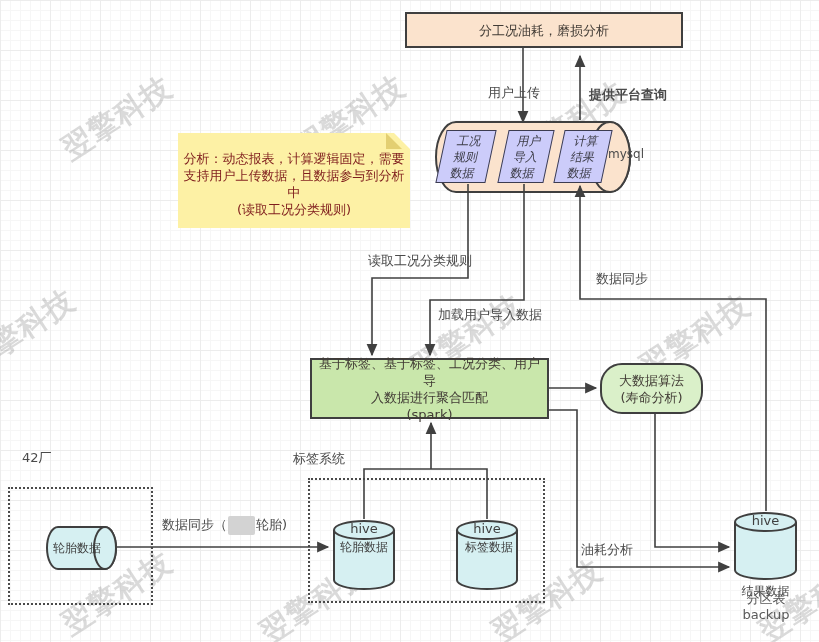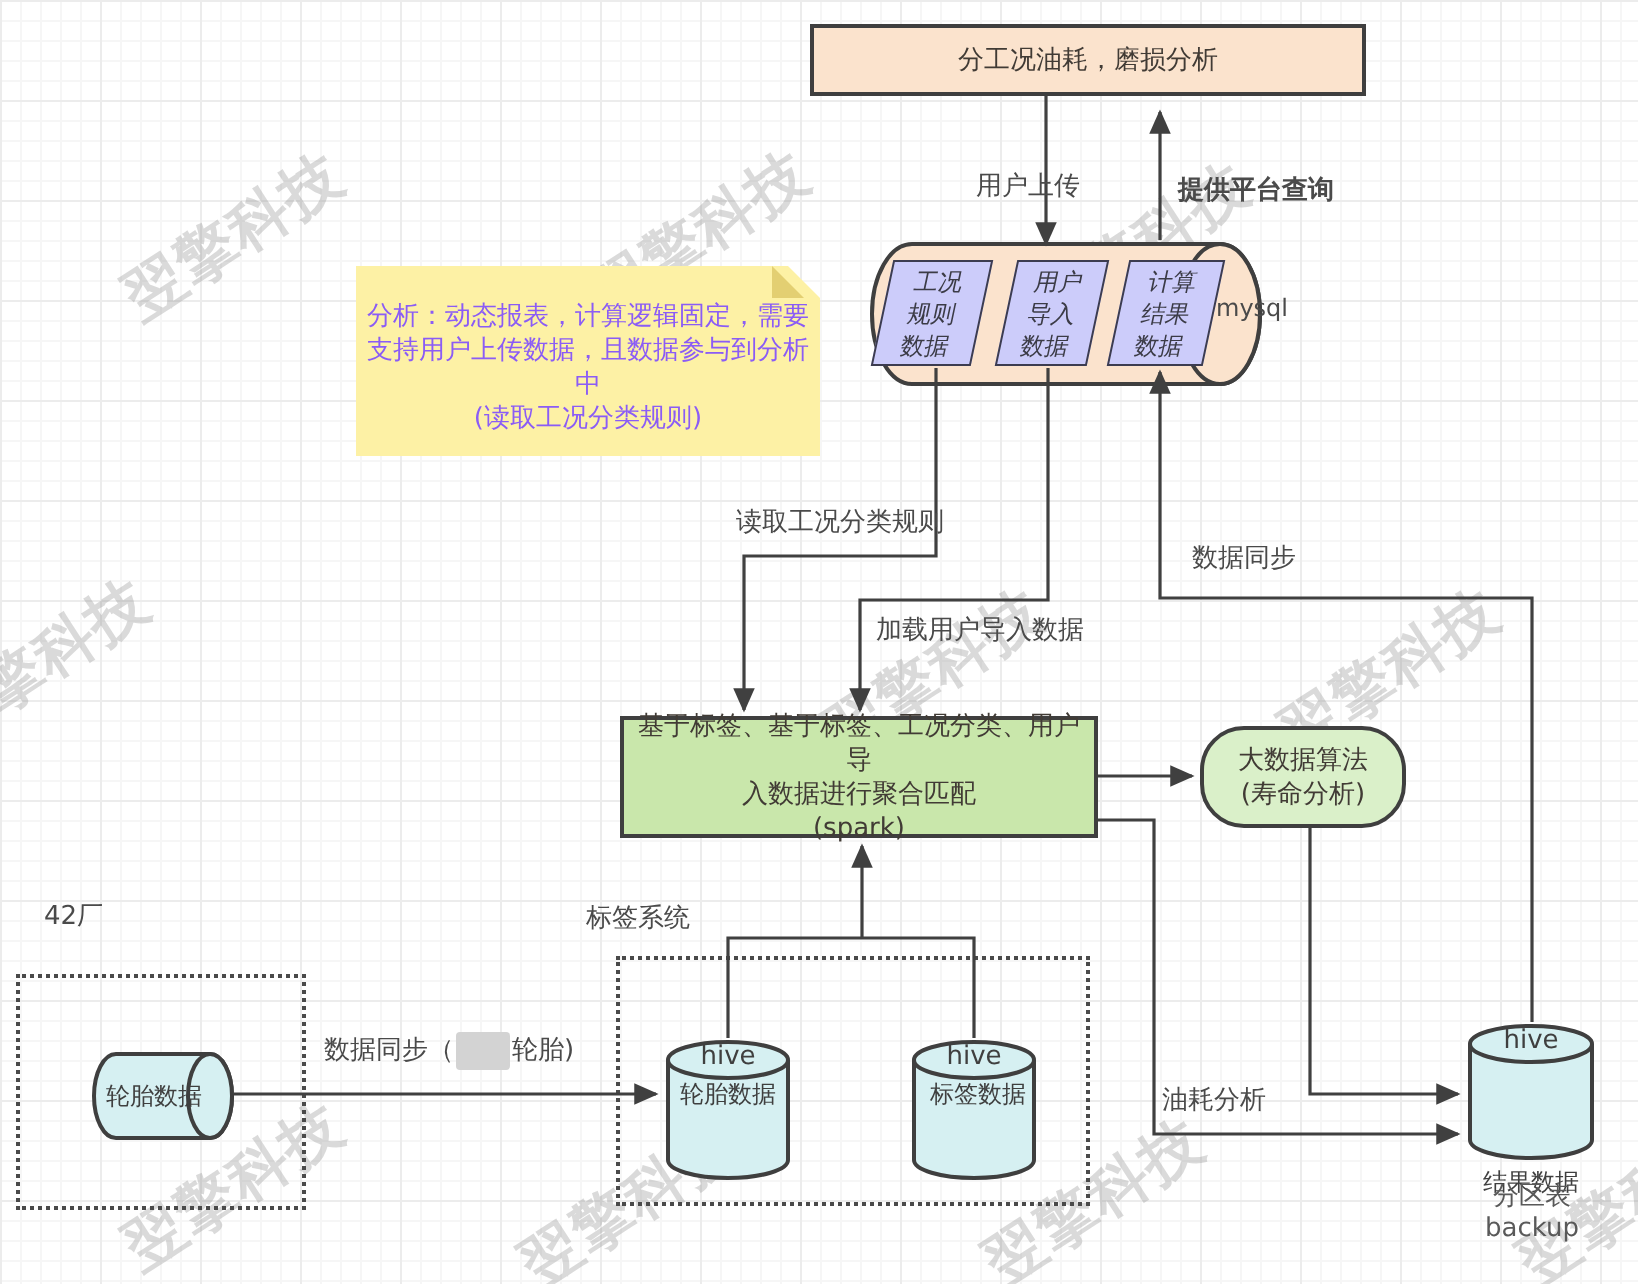--- a/index.html
+++ b/index.html
@@ -19,21 +19,21 @@
     color:rgba(150,150,150,0.35); transform:rotate(-33deg); white-space:nowrap;
     letter-spacing:1px; pointer-events:none;
   }
   .shape{position:absolute; box-sizing:border-box; z-index:3;}
   .box{
     border:2px solid #3f3f3f; display:flex; align-items:center; justify-content:center;
     text-align:center; font-size:13px; color:#413b35; line-height:17px; white-space:pre-line;
   }
   .note{
     background:#fdf1a5; z-index:2; text-align:center; font-size:13px; line-height:17px;
-    color:#8b5cf6; white-space:pre-line; padding-top:17px;
+    color:#7f1d1d; white-space:pre-line; padding-top:17px;
     clip-path:polygon(0 0, calc(100% - 16px) 0, 100% 16px, 100% 100%, 0 100%);
   }
   .fold{position:absolute; top:0; right:0; width:16px; height:16px; z-index:3;
     background:#e3cf72; clip-path:polygon(0 0, 100% 100%, 0 100%);}
   .group{border:2px dotted #4a4a4a; background:transparent; z-index:2;}
   .para{
     border:1.5px solid #3c3c50; background:#ccccfa; transform:skewX(-12deg);
     display:flex; align-items:center; justify-content:center; text-align:center;
     font-size:12px; line-height:16px; color:#3b3b46; white-space:pre-line; z-index:4;
   }

